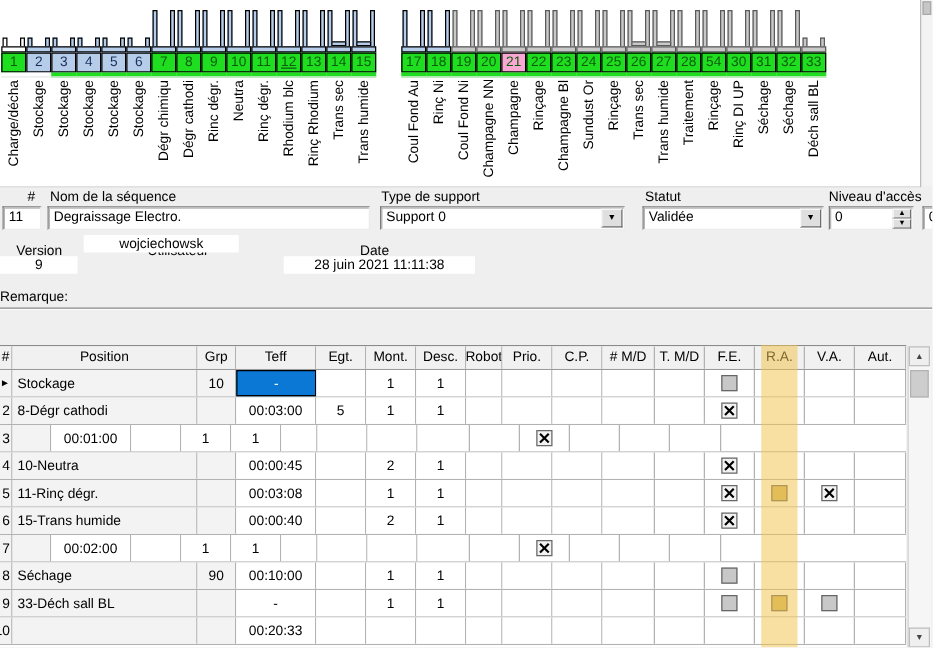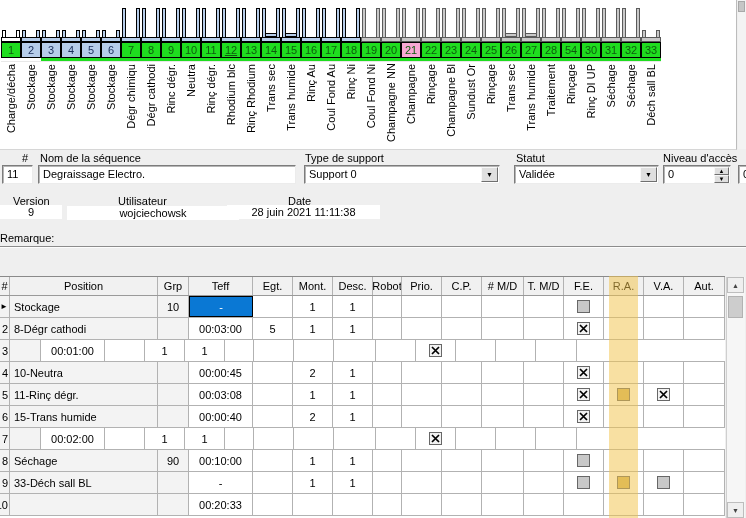--- a/index.html
+++ b/index.html
@@ -214,30 +214,20 @@
         <div class="stn-tank tank-tall">
           <div class="post post-l" style="background: rgb(182, 205, 234); border-color: rgb(0, 0, 0);"></div>
           <div class="post post-r" style="background: rgb(182, 205, 234); border-color: rgb(0, 0, 0);"></div>
           <div class="base" style="background: rgb(182, 205, 234); border-color: rgb(0, 0, 0);"></div>
           <div class="lip" style="background: rgb(182, 205, 234); border-color: rgb(0, 0, 0);"></div>
         </div>
         <div class="stn-box" style="background: rgb(31, 221, 31); color: rgb(14, 92, 14);">15</div>
         <div class="stn-strip" style="background: rgb(31, 221, 31);"></div>
         <div class="stn-label">Trans humide</div>
       </div>
-      <div class="stn" style="left: 301px;">
-        <div class="stn-tank tank-tall">
-          <div class="post post-l" style="background: rgb(182, 205, 234); border-color: rgb(0, 0, 0);"></div>
-          <div class="post post-r" style="background: rgb(182, 205, 234); border-color: rgb(0, 0, 0);"></div>
-          <div class="base" style="background: rgb(182, 205, 234); border-color: rgb(0, 0, 0);"></div>
-        </div>
-        <div class="stn-box" style="background: rgb(31, 221, 31); color: rgb(14, 92, 14);">16</div>
-        <div class="stn-strip" style="background: rgb(31, 221, 31);"></div>
-        <div class="stn-label">Rinç Au</div>
-      </div>
       <div class="stn" style="left: 321px;">
         <div class="stn-tank tank-tall">
           <div class="post post-l" style="background: rgb(182, 205, 234); border-color: rgb(0, 0, 0);"></div>
           <div class="post post-r" style="background: rgb(182, 205, 234); border-color: rgb(0, 0, 0);"></div>
           <div class="base" style="background: rgb(182, 205, 234); border-color: rgb(0, 0, 0);"></div>
         </div>
         <div class="stn-box" style="background: rgb(31, 221, 31); color: rgb(14, 92, 14);">17</div>
         <div class="stn-strip" style="background: rgb(31, 221, 31);"></div>
         <div class="stn-label">Coul Fond Au</div>
       </div>
@@ -434,21 +424,21 @@
       <span class="spb">▼</span>
     </span>
   </div>
 
   <div class="sunken" style="left:738px;top:165px;width:12px;height:19px">0</div>
 
   <div class="flabel" style="left:13px;top:195px">Version</div>
   <div class="wbox" style="left:0;top:205px;width:62px;height:14px">9</div>
 
   <div class="flabel" style="left:118px;top:195px">Utilisateur</div>
-  <div class="wbox" style="left:67px;top:206px;width:172px;height:14px">wojciechowsk</div>
+  <div class="wbox" style="left:67px;top:188px;width:124px;height:14px">wojciechowsk</div>
 
   <div class="flabel" style="left:288px;top:195px">Date</div>
   <div class="wbox" style="left:227px;top:205px;width:153px;height:14px">28 juin 2021 11:11:38</div>
 
   <div class="flabel" style="left:0;top:232px">Remarque:</div>
   <div id="etch"></div>
 
   <div id="table">
       <div class="trow head">
         <div class="tc" style="width: 10px;">#</div>

